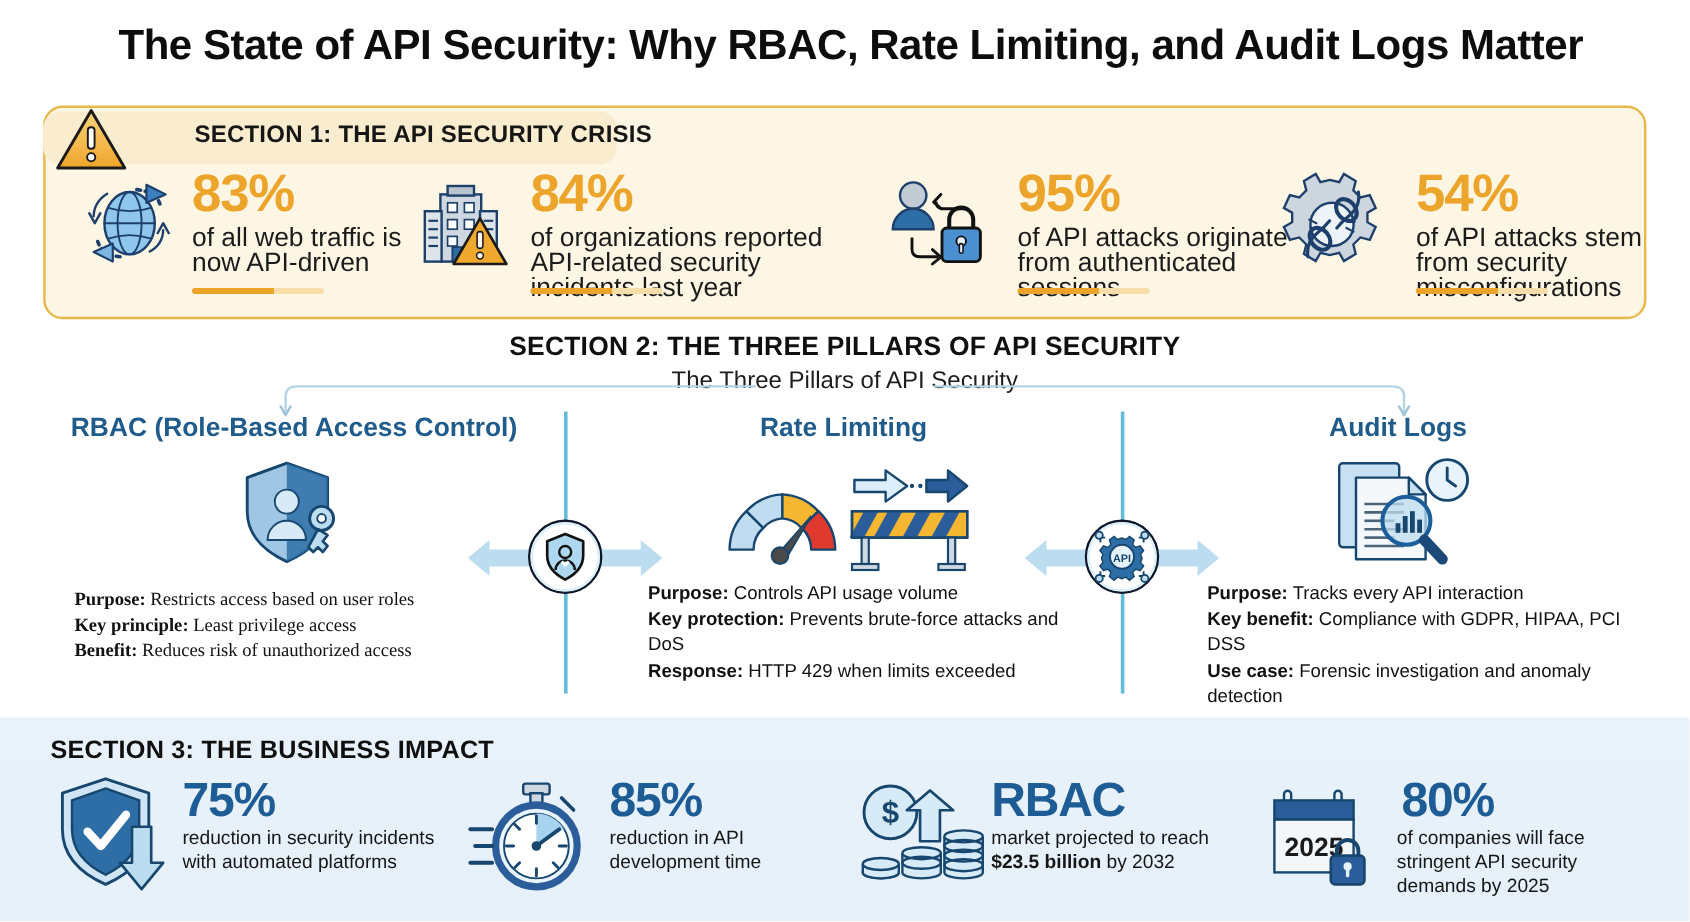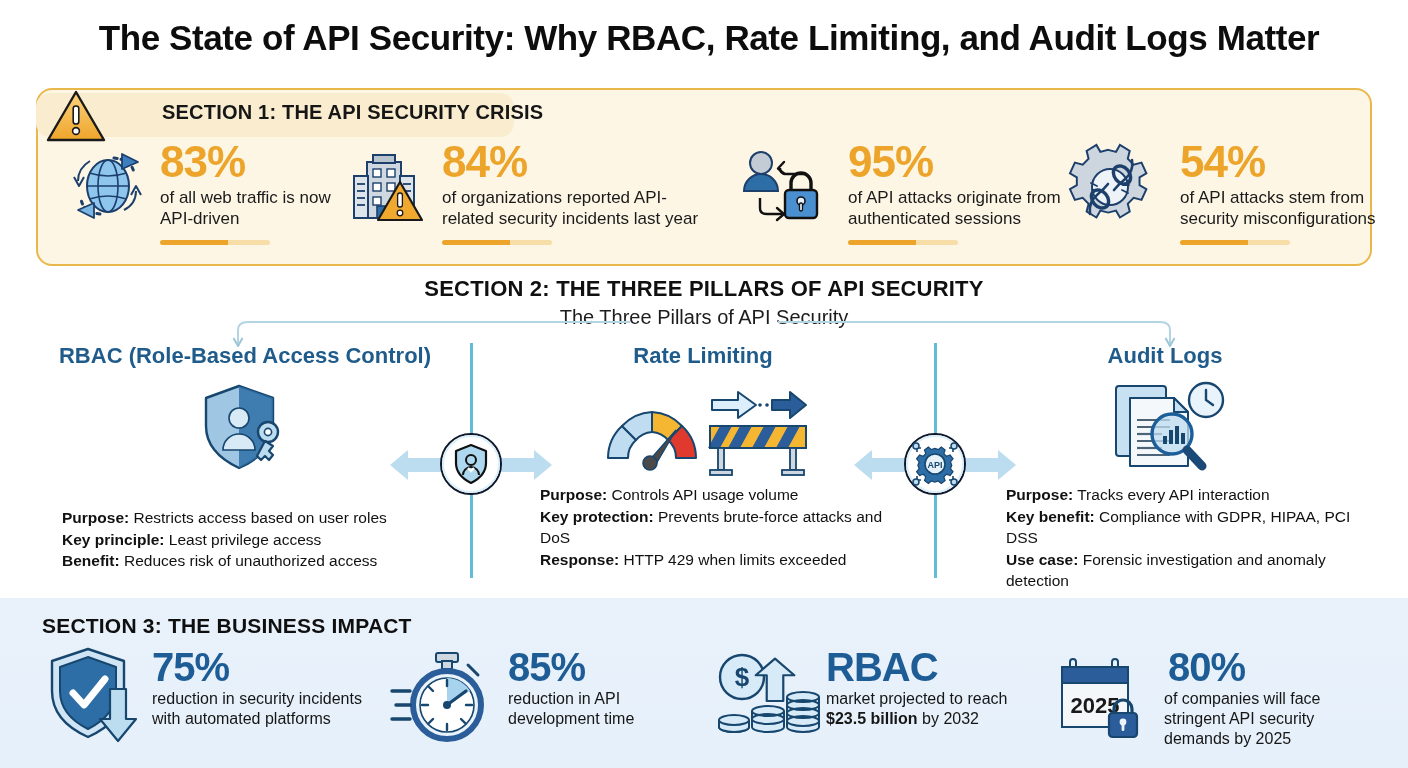--- a/index.html
+++ b/index.html
@@ -44,21 +44,21 @@
 
   .stat-row { position: absolute; left: 36px; top: 140px; width: 1336px; height: 120px; margin-left: 12px; }
   .stat1 { position: absolute; top: 0; }
   .stat1 .ic { position: absolute; left: 0; top: 6px; }
   .stat1 .txtwrap { position: absolute; }
   .stat1 .big {
     font-size: 44px; font-weight: bold; color: #eda42a;
     line-height: 44px; letter-spacing: -1px;
   }
   .stat1 .desc {
-    font-size: 17px; color: #1b1b1b; line-height: 21px; margin-top: 3px;
+    font-size: 22px; color: #1b1b1b; line-height: 21px; margin-top: 3px;
   }
   .rulebar {
     position: absolute; height: 5px; border-radius: 3px;
     background: linear-gradient(to right, #eda42a 0%, #eda42a 62%, #f7dea8 62%, #f7dea8 100%);
   }
 
   
   .sec2-title {
     position: absolute; left: 0; top: 276px; width: 1408px;
     text-align: center; font-size: 22px; font-weight: bold;
@@ -325,21 +325,21 @@
     <svg width="100" height="96" viewBox="0 0 100 96">
       <path d="M38 6 L72 18 v28 c0 22 -16 34 -34 42 C21 80 5 68 5 46 V18 Z" fill="#9fc6e3" stroke="#17466e" stroke-width="2.4" stroke-linejoin="round" transform="translate(6,0)"></path>
       <path d="M44 6 L78 18 v28 c0 22 -16 34 -34 42 V6 Z" fill="#2e6ea6" opacity="0.85"></path>
       <circle cx="44" cy="38" r="10" fill="#d9eaf7" stroke="#17466e" stroke-width="1.6"></circle>
       <path d="M28 70 a16 16 0 0 1 32 0 z" fill="#d9eaf7" stroke="#17466e" stroke-width="1.6"></path>
       <circle cx="73" cy="52" r="10" fill="#bcdcef" stroke="#17466e" stroke-width="2.4"></circle>
       <circle cx="73" cy="52" r="3.6" fill="#fff" stroke="#17466e" stroke-width="1.6"></circle>
       <path d="M70 61 L62 76 L66 80 L70 76 L74 80 L78 75 L74 71 L78 66 Z" fill="#bcdcef" stroke="#17466e" stroke-width="2.2" stroke-linejoin="round"></path>
     </svg>
   </div>
-  <div class="pillar-body" style="left:62px;top:507px;width:400px;">
+  <div class="pillar-body" style="left:62px;top:489px;width:400px;font-family:Liberation Serif, serif;">
     <div class="line"><b>Purpose:</b> <span>Restricts access based on user roles</span></div>
     <div class="line"><b>Key principle:</b> <span>Least privilege access</span></div>
     <div class="line"><b>Benefit:</b> <span>Reduces risk of unauthorized access</span></div>
   </div>
 
   <div class="pillar-title" style="left:478px;top:343px;width:450px;">Rate Limiting</div>
   <div style="position:absolute;left:600px;top:386px;">
     <svg width="208" height="92" viewBox="0 0 208 92">
       <path d="M8 72 A44 44 0 0 1 22 40 L36 54 A24 24 0 0 0 28 72 Z" fill="#bfdcf0" stroke="#17466e" stroke-width="2" stroke-linejoin="round"></path>
       <path d="M22 40 A44 44 0 0 1 52 26 L52 46 A24 24 0 0 0 36 54 Z" fill="#bfdcf0" stroke="#17466e" stroke-width="2" stroke-linejoin="round"></path>

